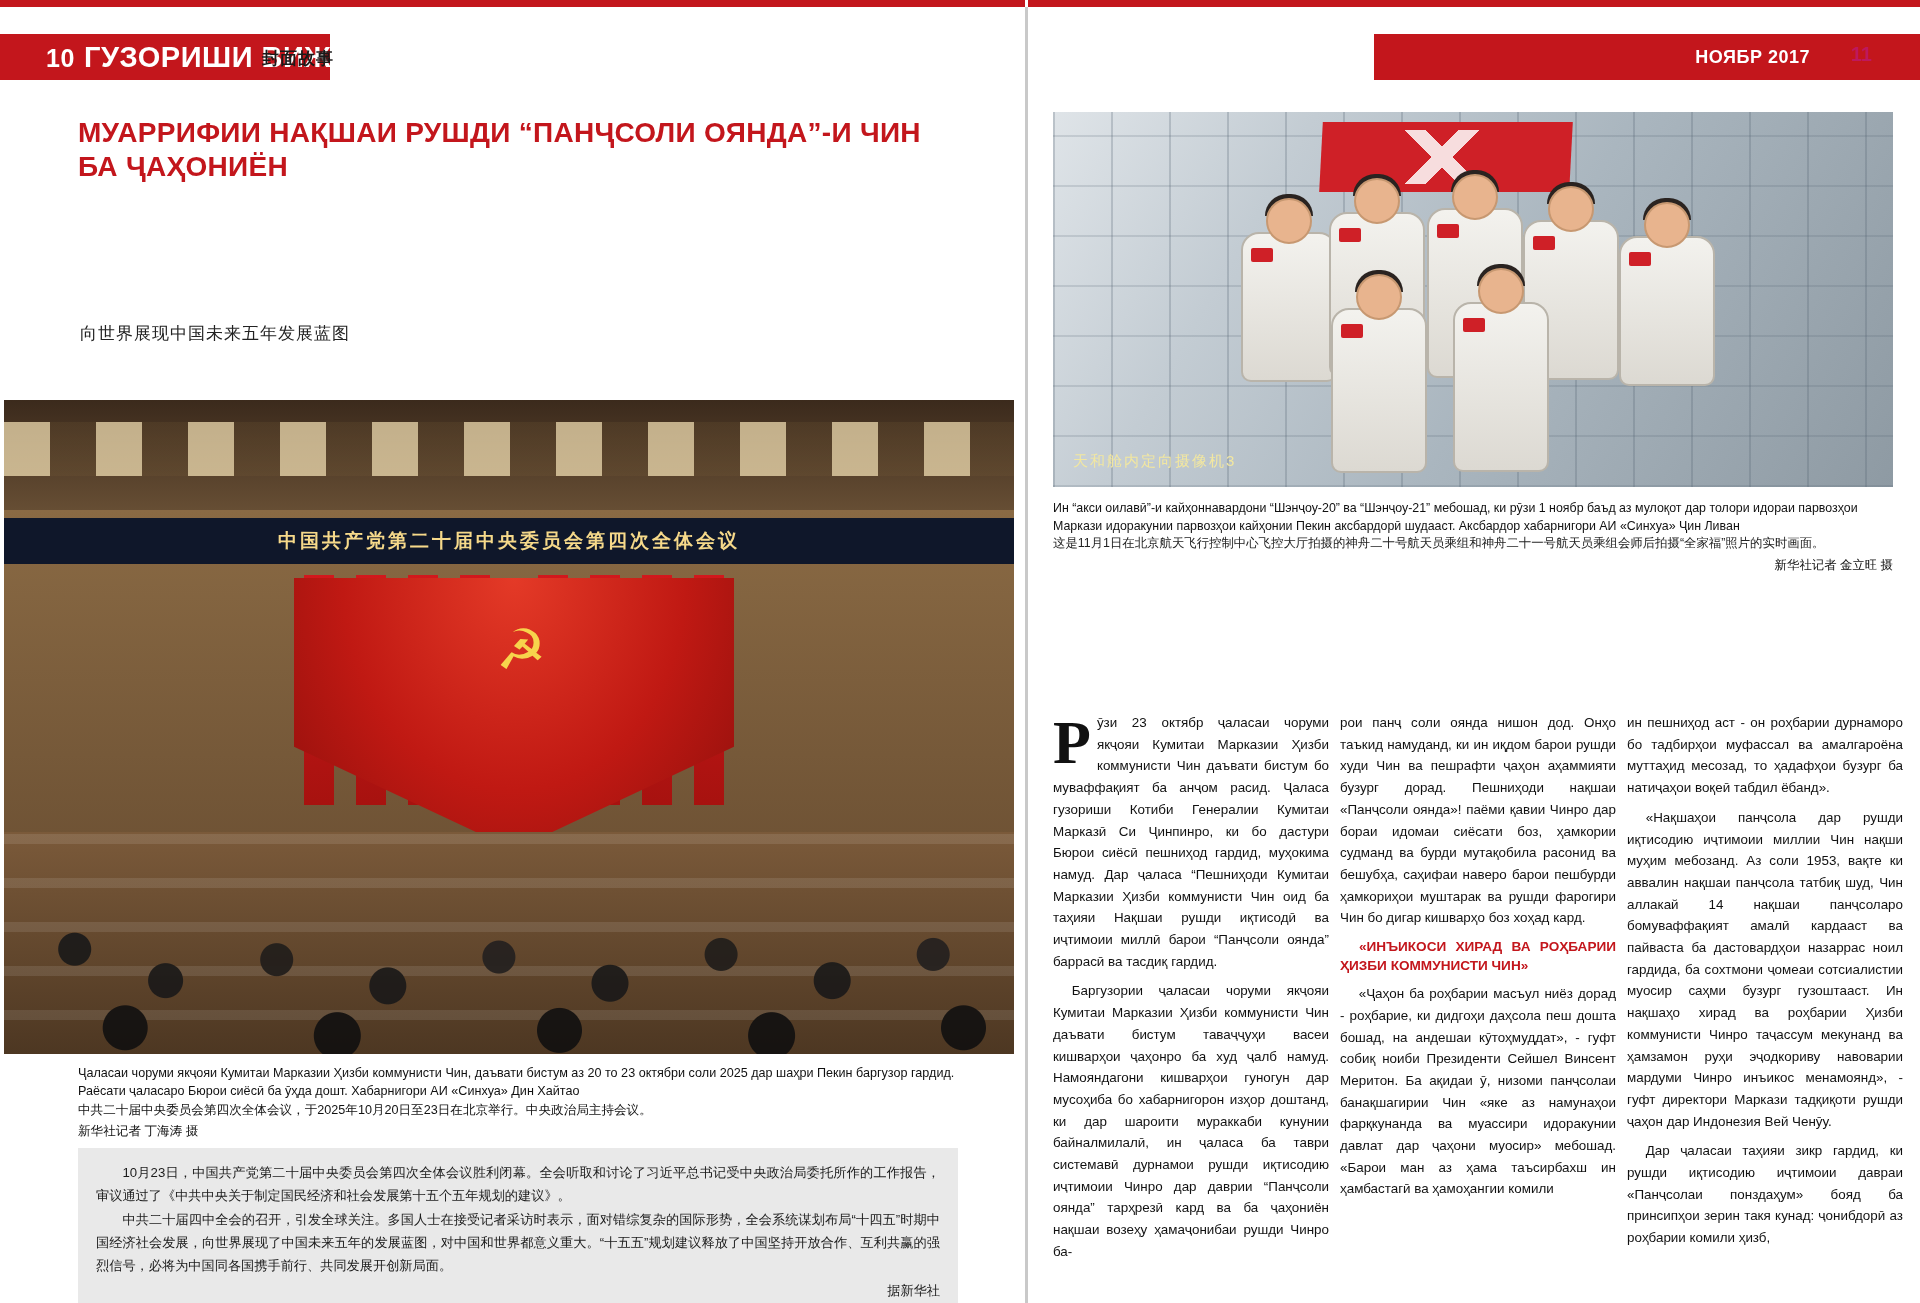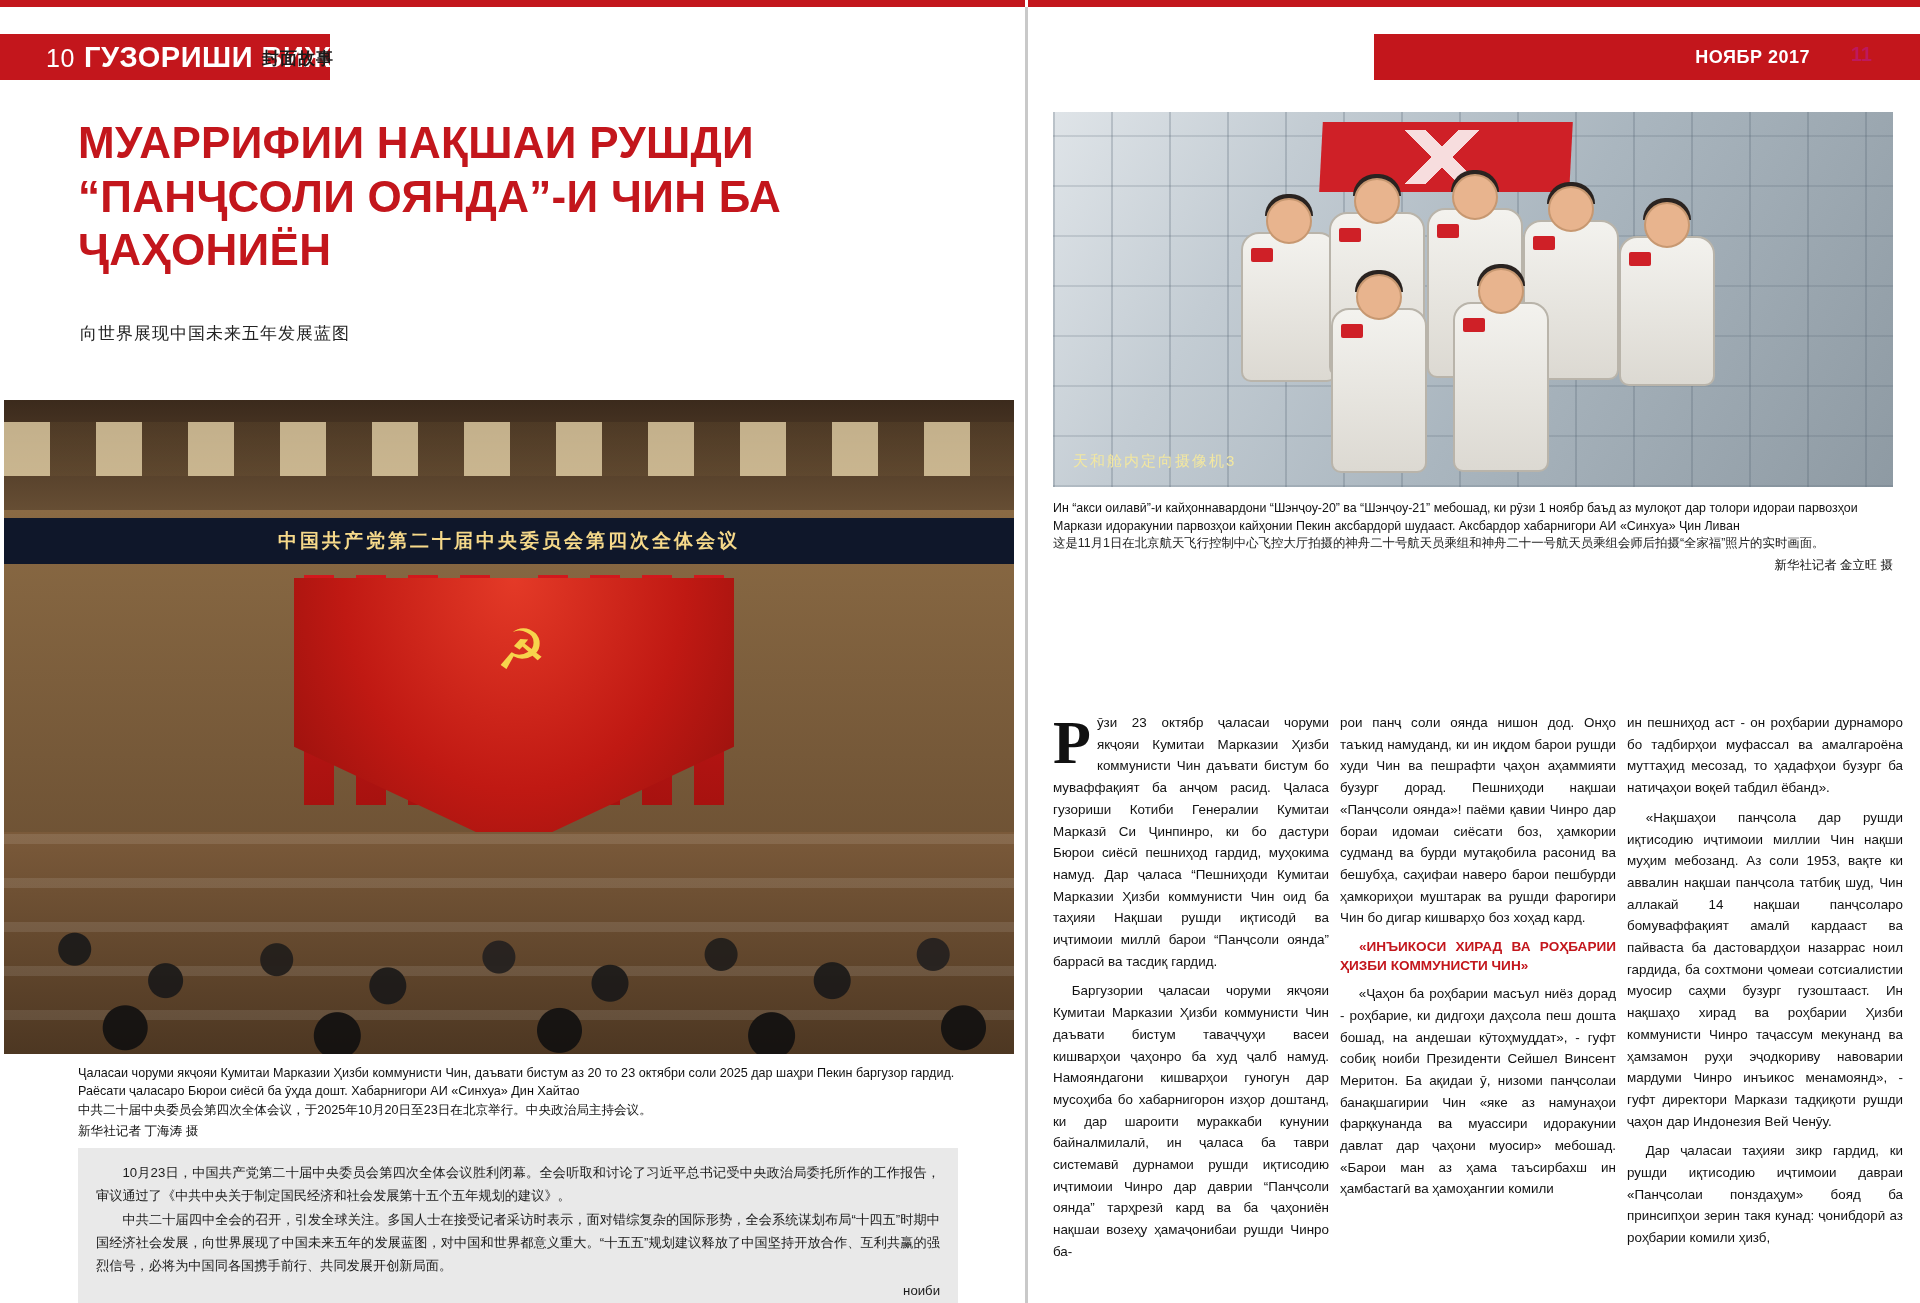--- a/index.html
+++ b/index.html
@@ -24,21 +24,21 @@
   
   .header {
     position:absolute; left:0; top:0; width:1920px; height:96px;
   }
   .hdr-red-left {
     position:absolute; left:0; top:34px; width:330px; height:46px;
     background:#c3161c;
   }
   .hdr-folio-left {
     position:absolute; left:46px; top:44px;
-    font-size:25px; font-weight:normal; color:#ffffff;
+    font-size:25px; font-weight:bold; color:#ffffff;
     letter-spacing:0.5px;
   }
   .hdr-title-left {
     position:absolute; left:78px; top:41px;
     font-size:29px; font-weight:bold; color:#ffffff;
     letter-spacing:0.5px;
   }
   .hdr-cn-left {
     position:absolute; left:262px; top:47px;
     font-size:17px; font-weight:bold; color:#1a1a1a;
@@ -63,21 +63,21 @@
   }
   .hdr-topline-white {
     position:absolute; left:1025px; top:0; width:3px; height:7px;
     background:#ffffff;
   }
 
   
   .headline {
     position:absolute; left:78px; top:116px; width:880px;
     color:#c3161c;
-    font-size:44px; font-weight:bold; line-height:1.22;
+    font-size:28px; font-weight:bold; line-height:1.22;
     letter-spacing:0.3px;
   }
   .headline-cn {
     position:absolute; left:80px; top:322px;
     font-size:17px; color:#222;
     letter-spacing:1px;
   }
 
   
   .photo-left {
@@ -308,21 +308,21 @@
 
   <div class="cap-left">
     <span>Ҷаласаи чоруми якҷояи Кумитаи Марказии Ҳизби коммунисти Чин, даъвати бистум аз 20 то 23 октябри соли 2025 дар шаҳри Пекин баргузор гардид. Раёсати ҷаласаро Бюрои сиёсӣ ба ӯҳда дошт. Хабарнигори АИ «Синхуа» Дин Хайтао</span><br>
     <span>中共二十届中央委员会第四次全体会议，于2025年10月20日至23日在北京举行。中央政治局主持会议。</span>
     <span class="credit">新华社记者 丁海涛 摄</span>
   </div>
 
   <div class="cn-block">
     <p>10月23日，中国共产党第二十届中央委员会第四次全体会议胜利闭幕。全会听取和讨论了习近平总书记受中央政治局委托所作的工作报告，审议通过了《中共中央关于制定国民经济和社会发展第十五个五年规划的建议》。</p>
     <p>中共二十届四中全会的召开，引发全球关注。多国人士在接受记者采访时表示，面对错综复杂的国际形势，全会系统谋划布局“十四五”时期中国经济社会发展，向世界展现了中国未来五年的发展蓝图，对中国和世界都意义重大。“十五五”规划建议释放了中国坚持开放合作、互利共赢的强烈信号，必将为中国同各国携手前行、共同发展开创新局面。</p>
-    <p class="src">ноиби</p>
+    <p class="src">据新华社</p>
   </div>
 
   <div class="photo-right">
     <div class="ps-wall"></div>
     <div class="ps-panelgrid"></div>
     <div class="ps-red"></div>
     <div class="ps-redx"></div>
 
     <div class="astro" style="left:188px; top:120px; height:150px;">
         <div class="hair"></div>

